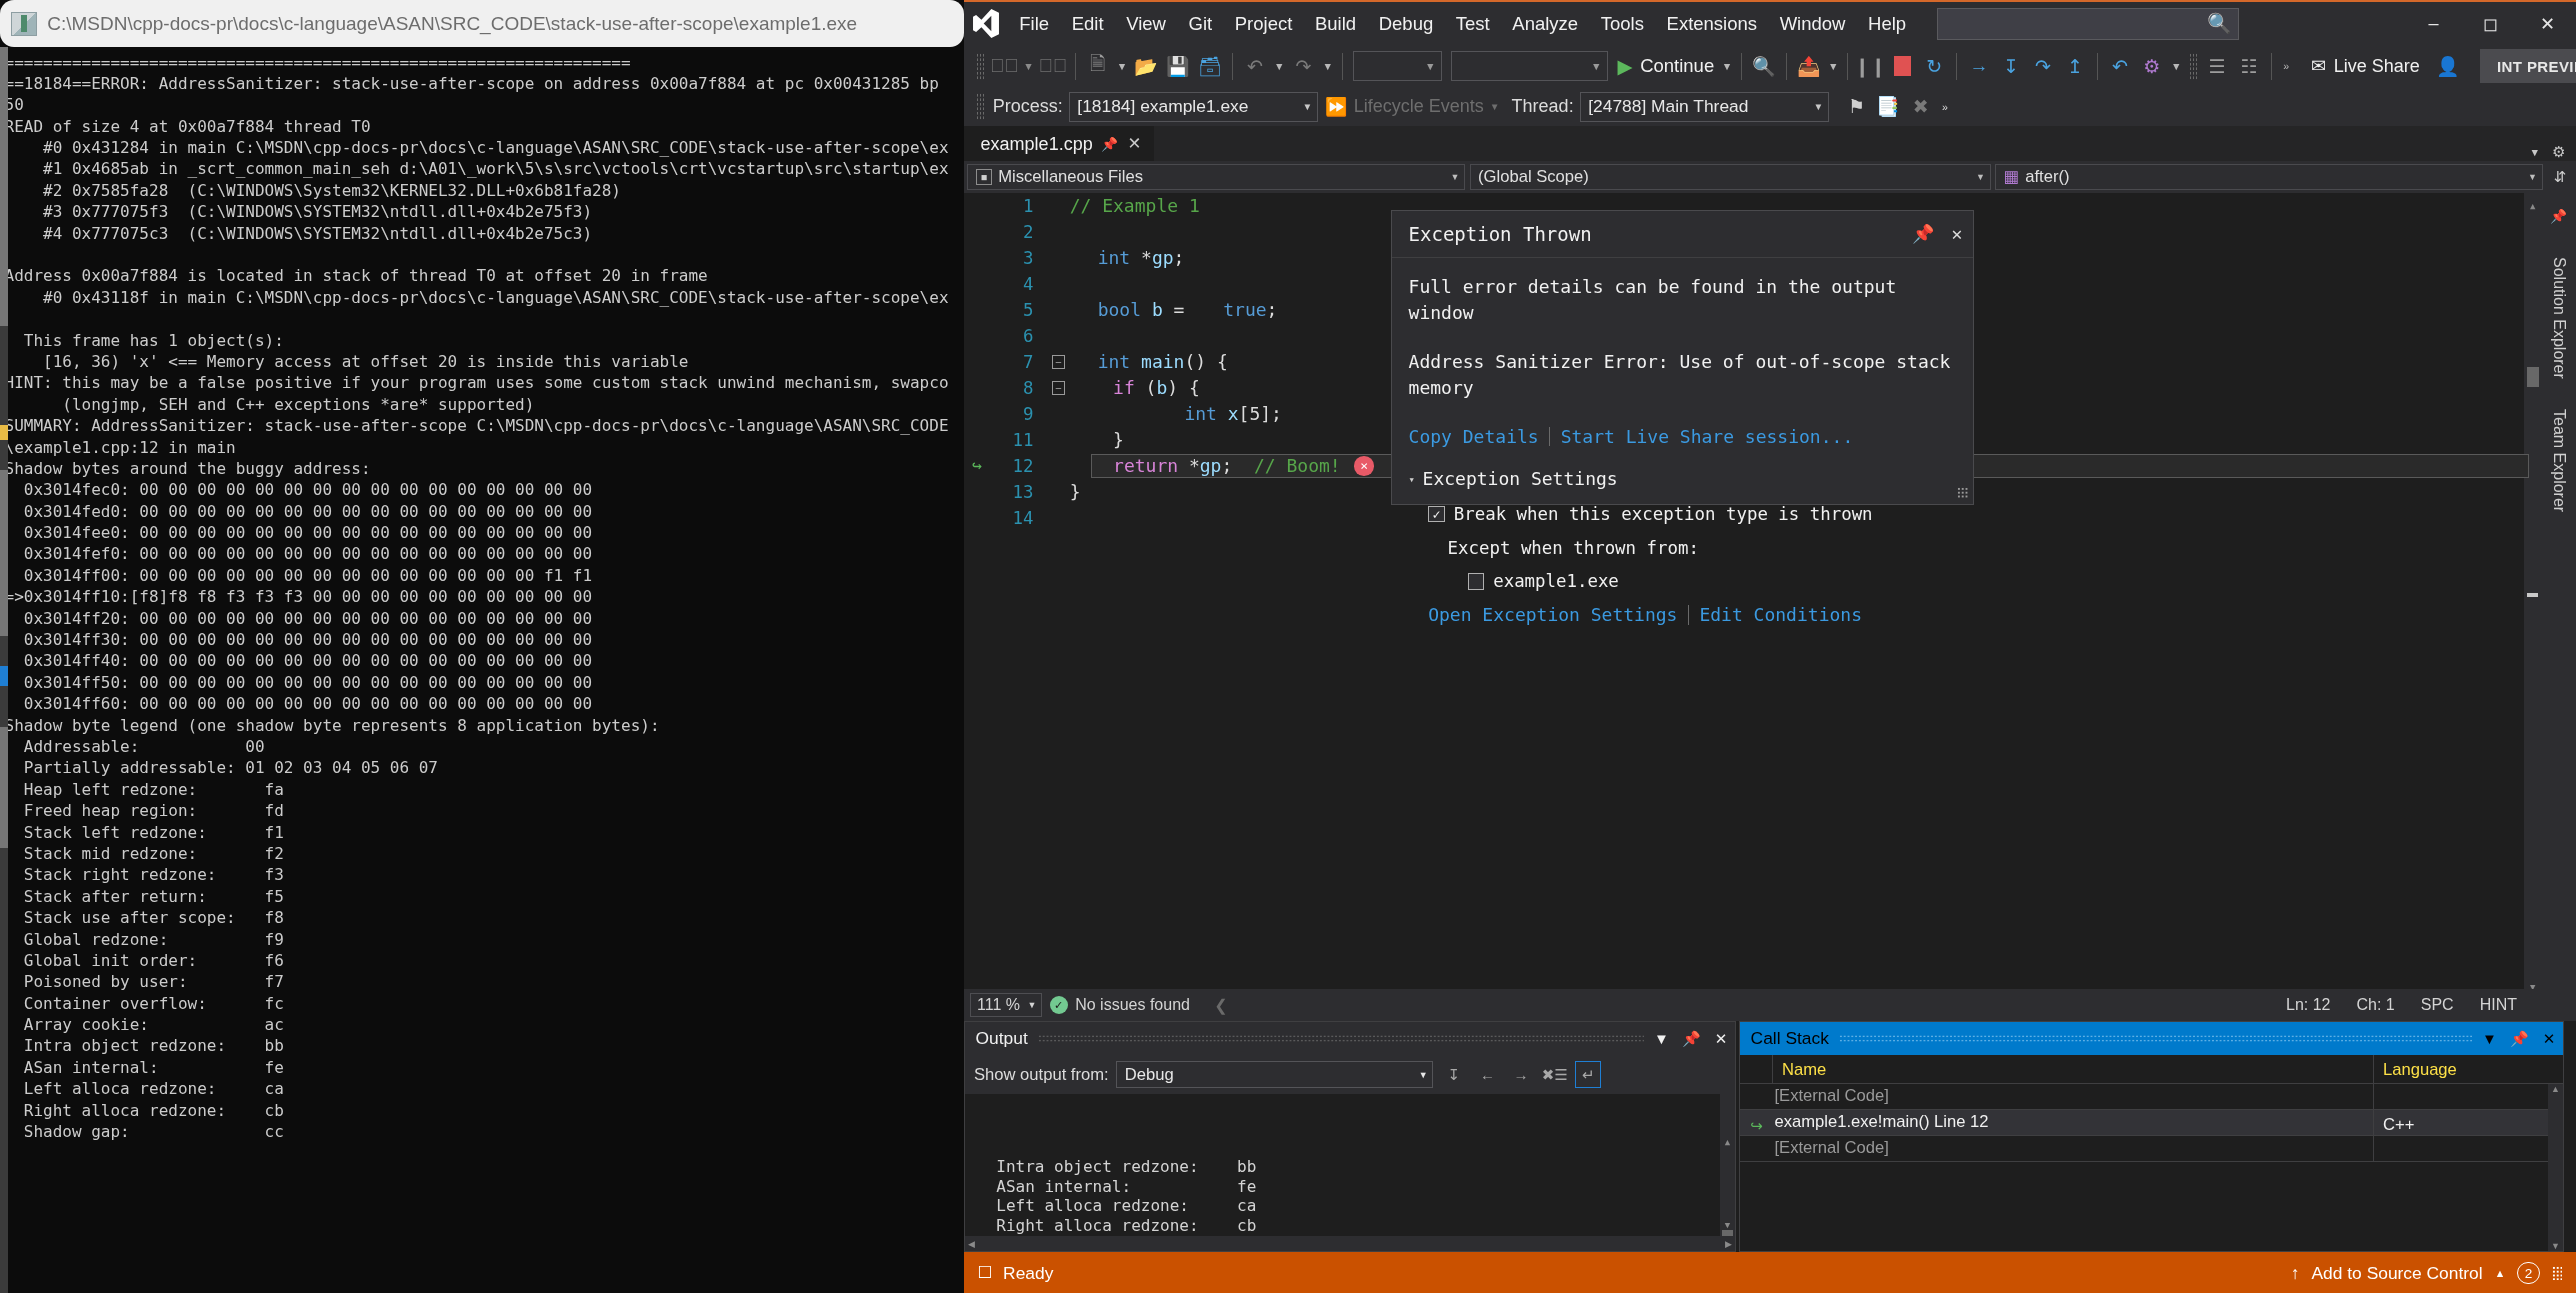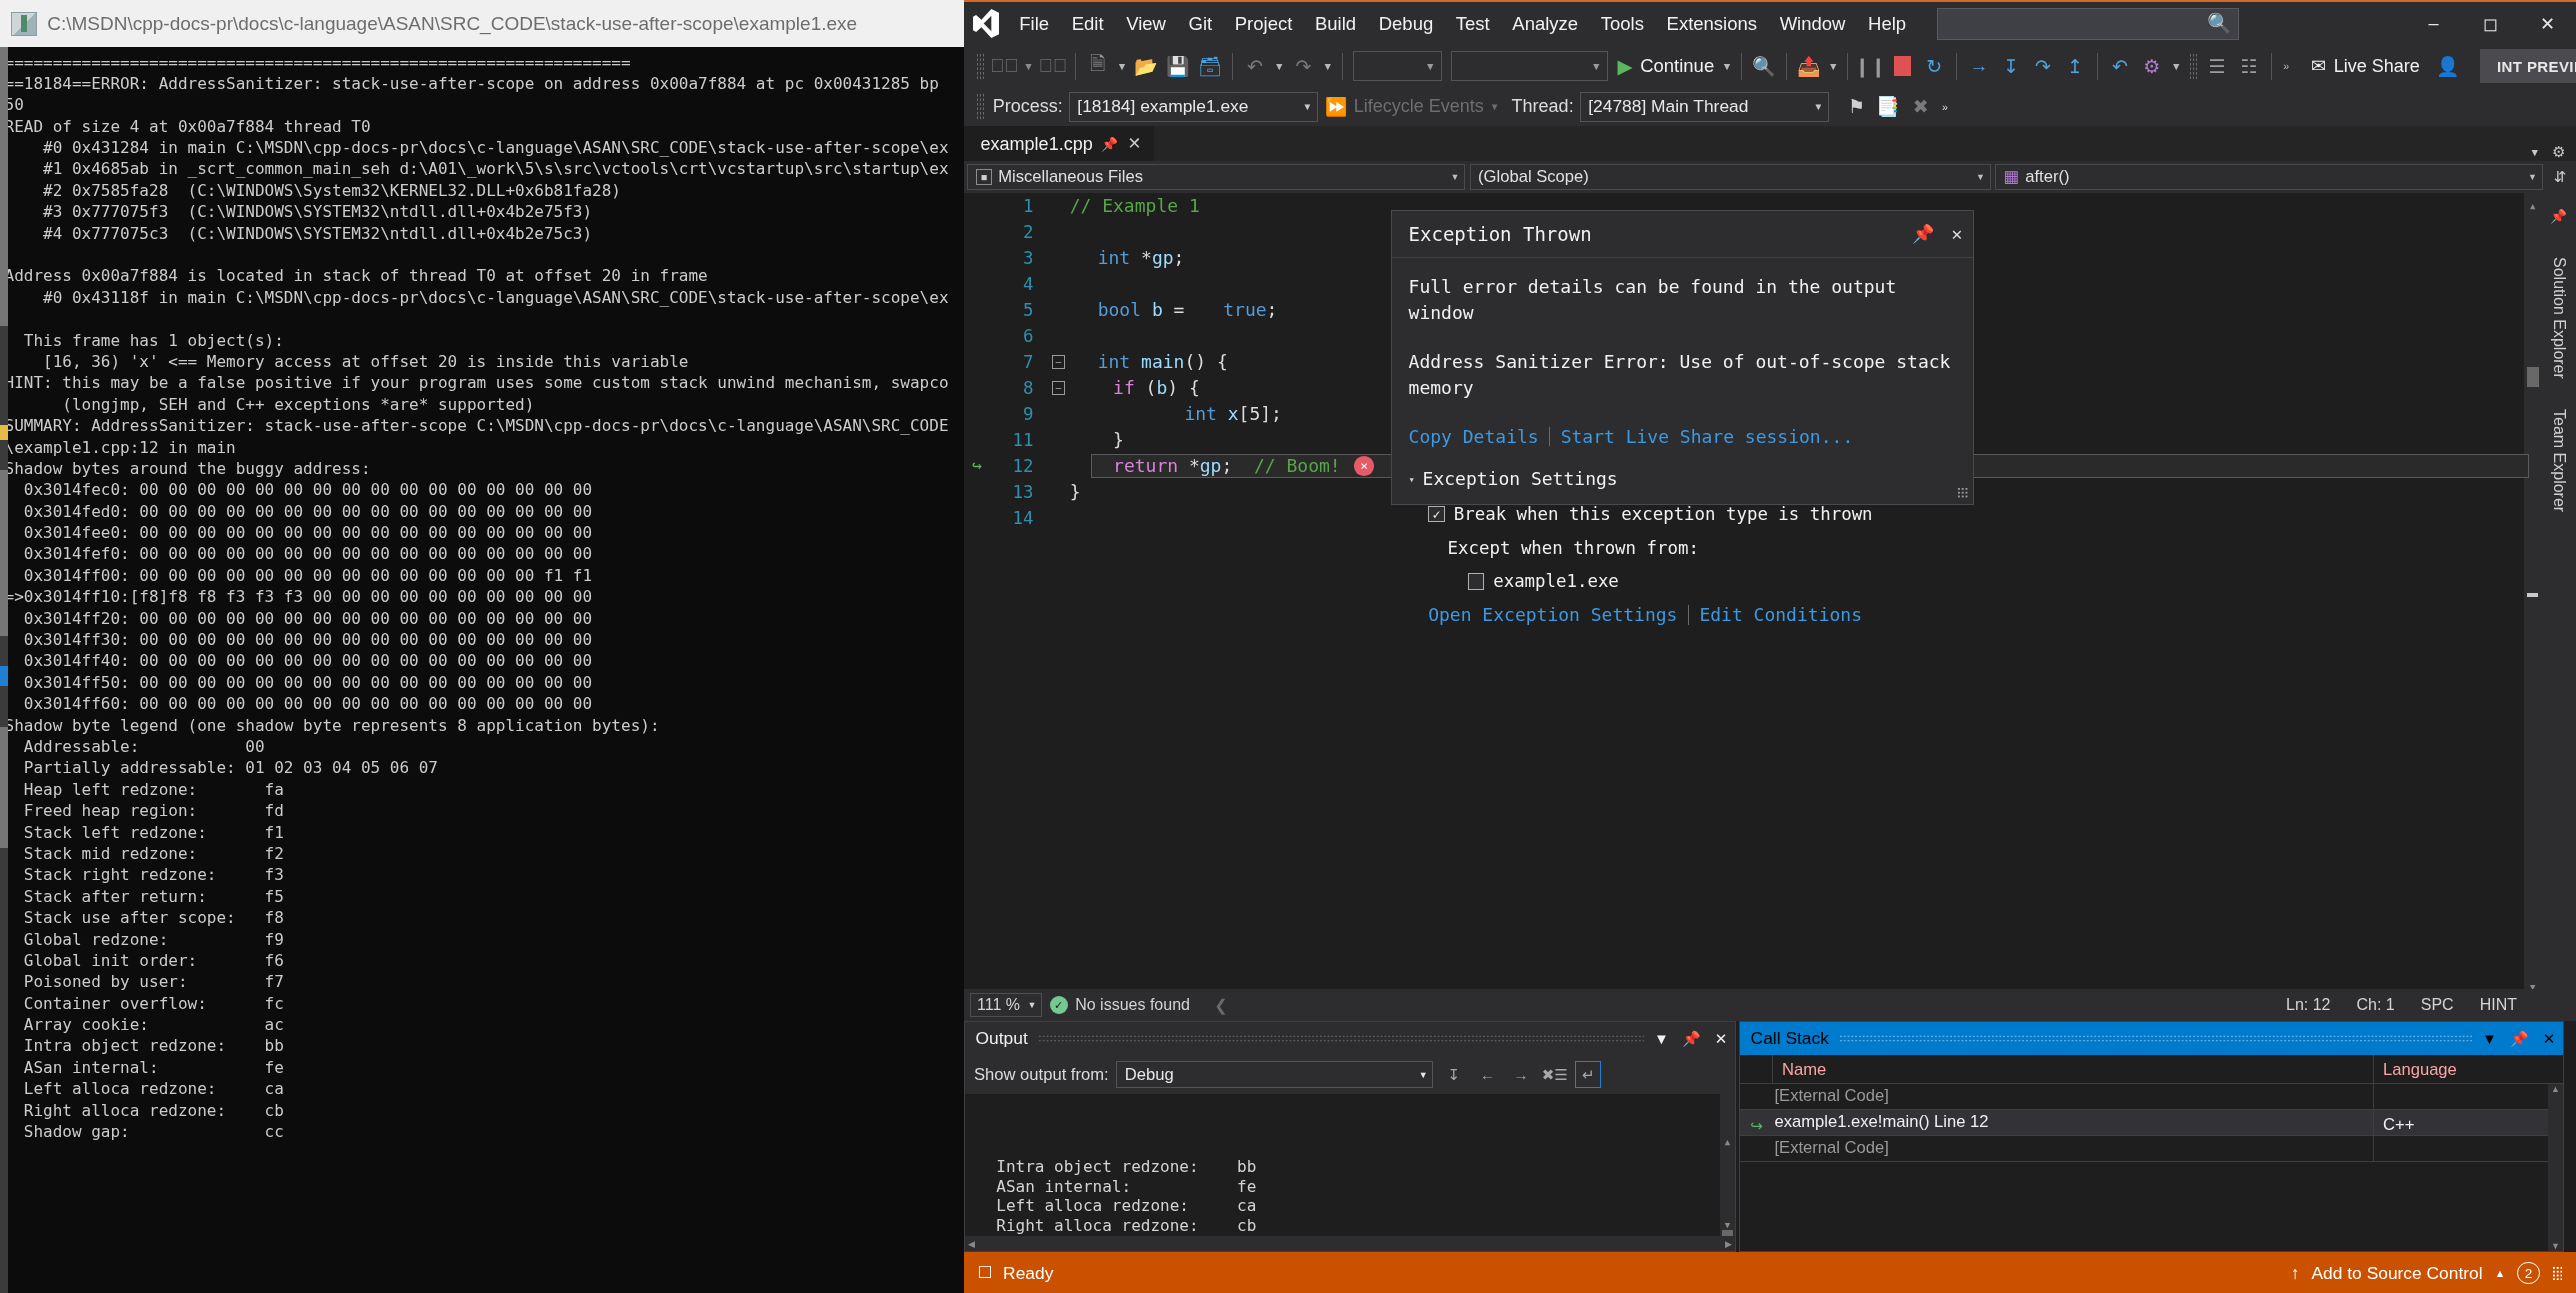--- a/index.html
+++ b/index.html
@@ -15,21 +15,21 @@
   #console-window {
     width: 964px; height: 1294px;
     background: #0c0c0c;
     position: relative;
     display: flex; flex-direction: column;
   }
   .console-titlebar {
     height: 47px; background: #f0f0f0; color: #6d6d6d;
     display: flex; align-items: center; padding-left: 10.6px;
     font-size: 19px; font-family: "Liberation Sans", sans-serif;
-    white-space: nowrap; overflow: hidden; flex: none;
+    white-space: nowrap; overflow: hidden; flex: none; border-radius: 14px;
   }
   .console-icon {
     width: 26px; height: 24px; margin-right: 10.6px; flex: none;
     background: linear-gradient(135deg,#cfd6d8 0 50%, #9fb4b8 50% 100%);
     border: 1.5px solid #8d9ea2; position: relative;
   }
   .console-icon::after{
     content:""; position:absolute; left:9px; top:2.3px; width:6px; bottom:2.3px;
     background:#4e8a6b;
   }
@@ -269,21 +269,21 @@
     font-family: "DejaVu Sans Mono","Liberation Mono", monospace;
     font-size: 16px; line-height: 19.6px; padding: 4.5px 0 0 12px; white-space: pre;
     position: relative;
   }
   .out-vscroll { position:absolute; right:0; top:0; bottom:0; width:15px; background:#2d2d30;}
   .out-vscroll .thumb { position:absolute; left:2.3px; width:10.6px; height:15px; top:136px; background:#686868;}
   .out-hscroll { height: 15px; background:#2d2d30; flex:none; display:flex; align-items:center;
     justify-content:space-between; color:#8a8a8a; font-size:9px; padding: 0 3px;}
 
   
-  .cs-head { height: 29px; background: #1e1e1e; display: flex; color: #fca5a5; font-size: 16.6px;
+  .cs-head { height: 29px; background: #1e1e1e; display: flex; color: #fde047; font-size: 16.6px;
     border-bottom: 0.8px solid #3f3f41; flex: none; }
   .cs-head .c1 { width: 33px; border-right: 0.8px solid #3f3f41; }
   .cs-head .c2 { flex: 1; padding: 4.5px 0 0 9px; border-right: 0.8px solid #3f3f41; }
   .cs-head .c3 { width: 189px; padding: 4.5px 0 0 9px; }
   .cs-row { height: 26px; display: flex; align-items: flex-end; font-size: 16.6px; color: #c8c8c8;
     border-bottom: 0.8px solid #3f3f41; }
   .cs-row.sel { background: #333337; color: #f1f1f1; }
   .cs-row .c1 { width: 33px; text-align: center; color: #5bb85b; font-size: 15px; }
   .cs-row .c2 { flex: 1; padding-left: 1.5px; border-right: 0.8px solid #3f3f41; height: 26px; display:flex; align-items:center;}
   .cs-row .c3 { width: 189px; padding-left: 9px; }

